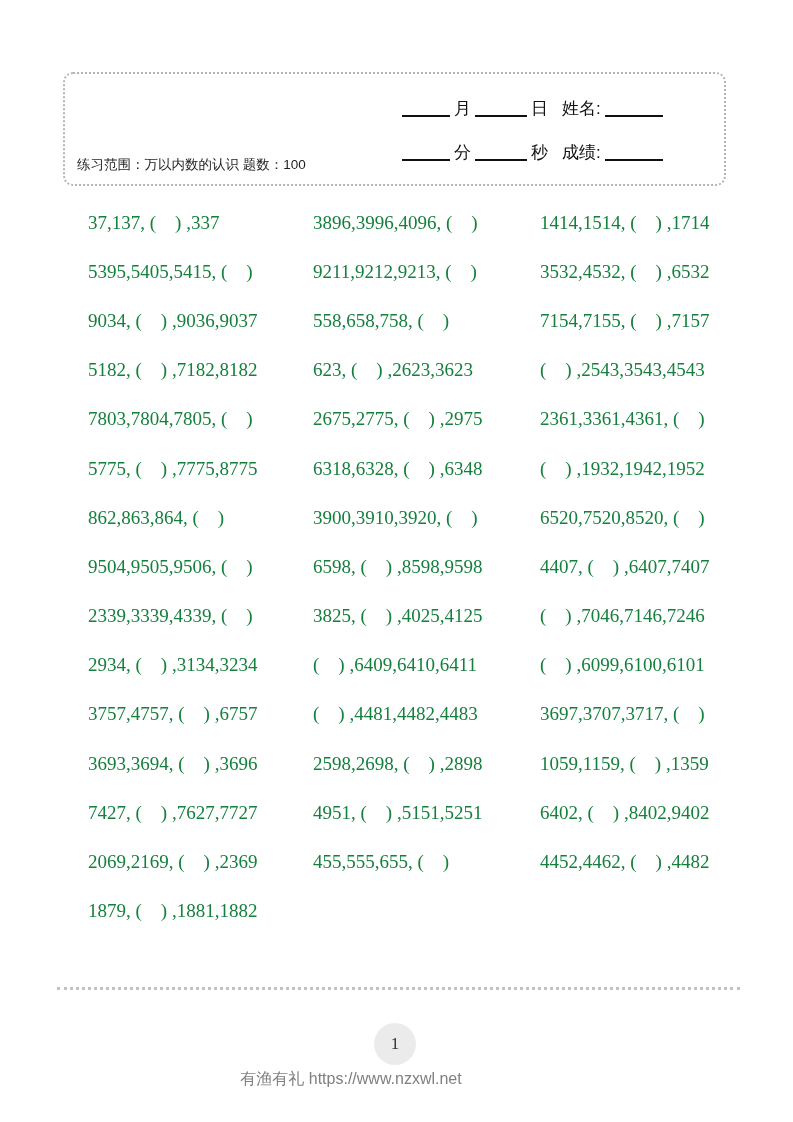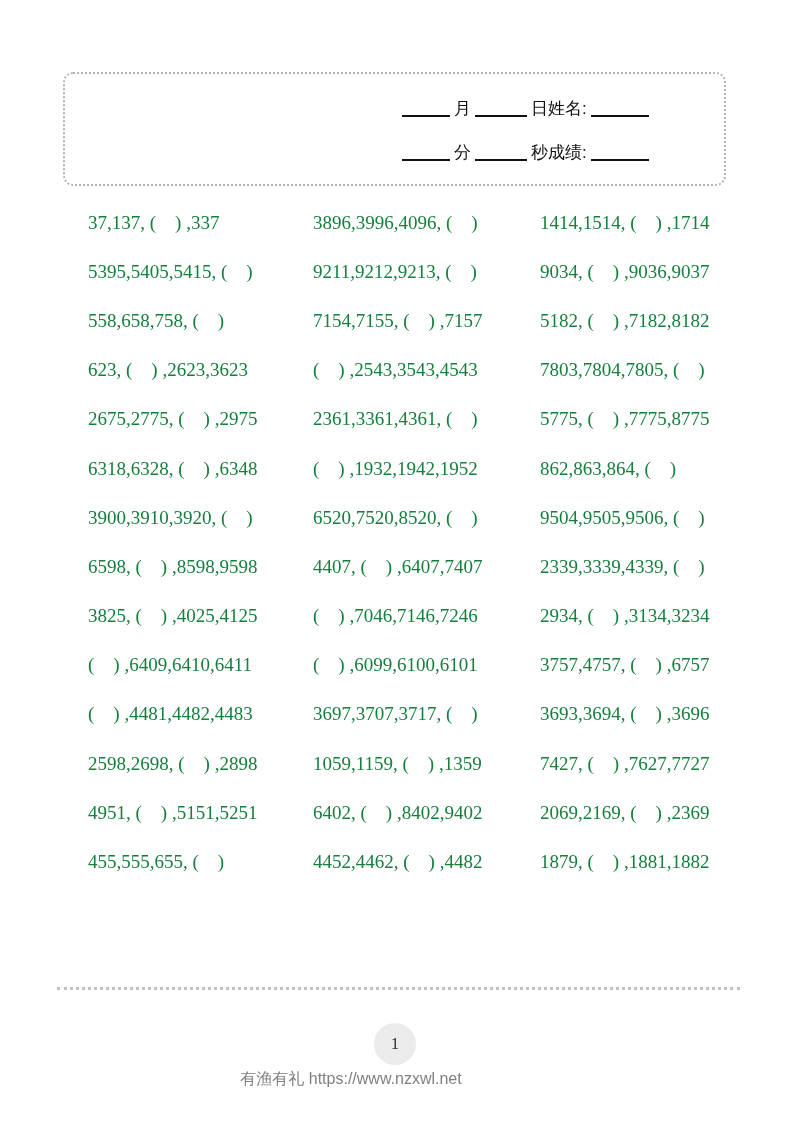--- a/index.html
+++ b/index.html
@@ -46,21 +46,21 @@
   }
   .blank {
     display: inline-block;
     height: 1px;
     border-bottom: 2px solid #111;
     margin: 0 4px 3px 4px;
   }
   .blank.w1 { width: 48px; }
   .blank.w2 { width: 52px; }
   .blank.w3 { width: 58px; }
-  .field-label { }
+  .field-label { margin-left: 14px; }
 
   
   .problems {
     position: absolute;
     left: 88px; top: 198px;
     display: grid;
     grid-template-columns: 225px 227px 192px;
     grid-auto-rows: 49.2px;
   }
   .problem-cell {
@@ -100,20 +100,21 @@
     font-size: 16px;
     color: #808080;
   }
 </style>
 </head>
 <body>
 
 <div class="page">
 
   <div class="header-box">
+    <div class="scope-text">练习范围：万以内数的认识 题数：100</div>
 
     <div class="header-fields">
       <div class="field-line">
         <span class="blank w1"></span>
         <span>月</span>
         <span class="blank w2"></span>
         <span>日</span>
         <span class="field-label">姓名:</span>
         <span class="blank w3"></span>
       </div>
@@ -127,20 +128,21 @@
       </div>
     </div>
   </div>
 
   <div class="problems" id="problems">
       <div class="problem-cell">37,137, (    ) ,337</div>
       <div class="problem-cell">3896,3996,4096, (    )</div>
       <div class="problem-cell">1414,1514, (    ) ,1714</div>
       <div class="problem-cell">5395,5405,5415, (    )</div>
       <div class="problem-cell">9211,9212,9213, (    )</div>
+      <div class="problem-cell">3532,4532, (    ) ,6532</div>
       <div class="problem-cell">9034, (    ) ,9036,9037</div>
       <div class="problem-cell">558,658,758, (    )</div>
       <div class="problem-cell">7154,7155, (    ) ,7157</div>
       <div class="problem-cell">5182, (    ) ,7182,8182</div>
       <div class="problem-cell">623, (    ) ,2623,3623</div>
       <div class="problem-cell">(    ) ,2543,3543,4543</div>
       <div class="problem-cell">7803,7804,7805, (    )</div>
       <div class="problem-cell">2675,2775, (    ) ,2975</div>
       <div class="problem-cell">2361,3361,4361, (    )</div>
       <div class="problem-cell">5775, (    ) ,7775,8775</div>

